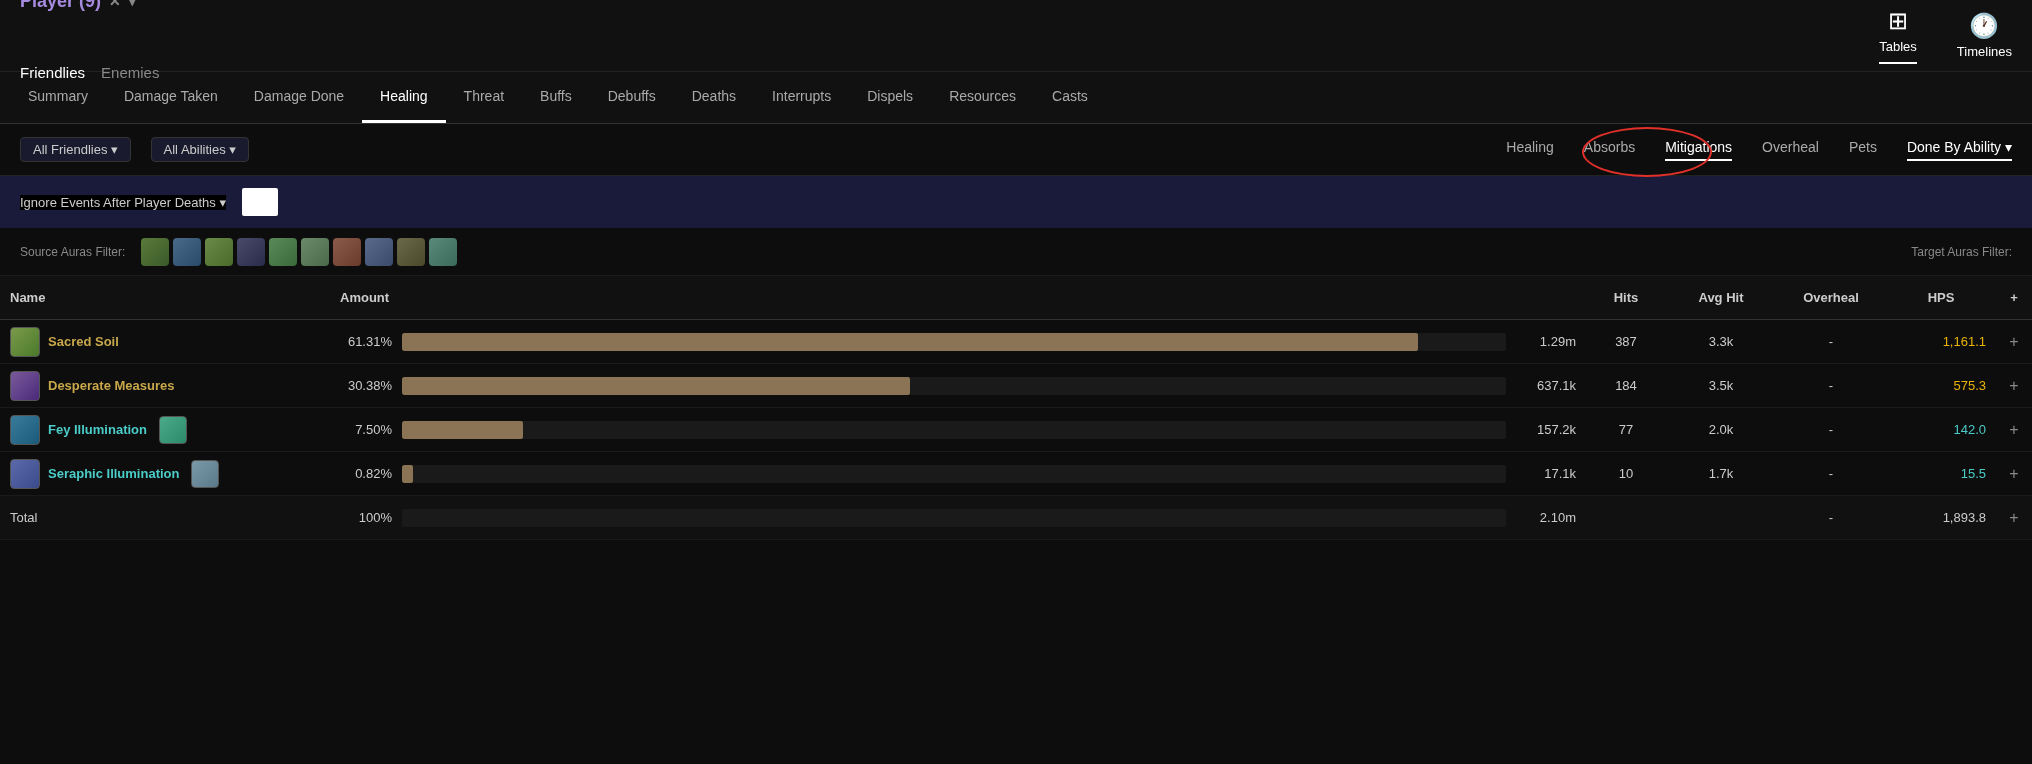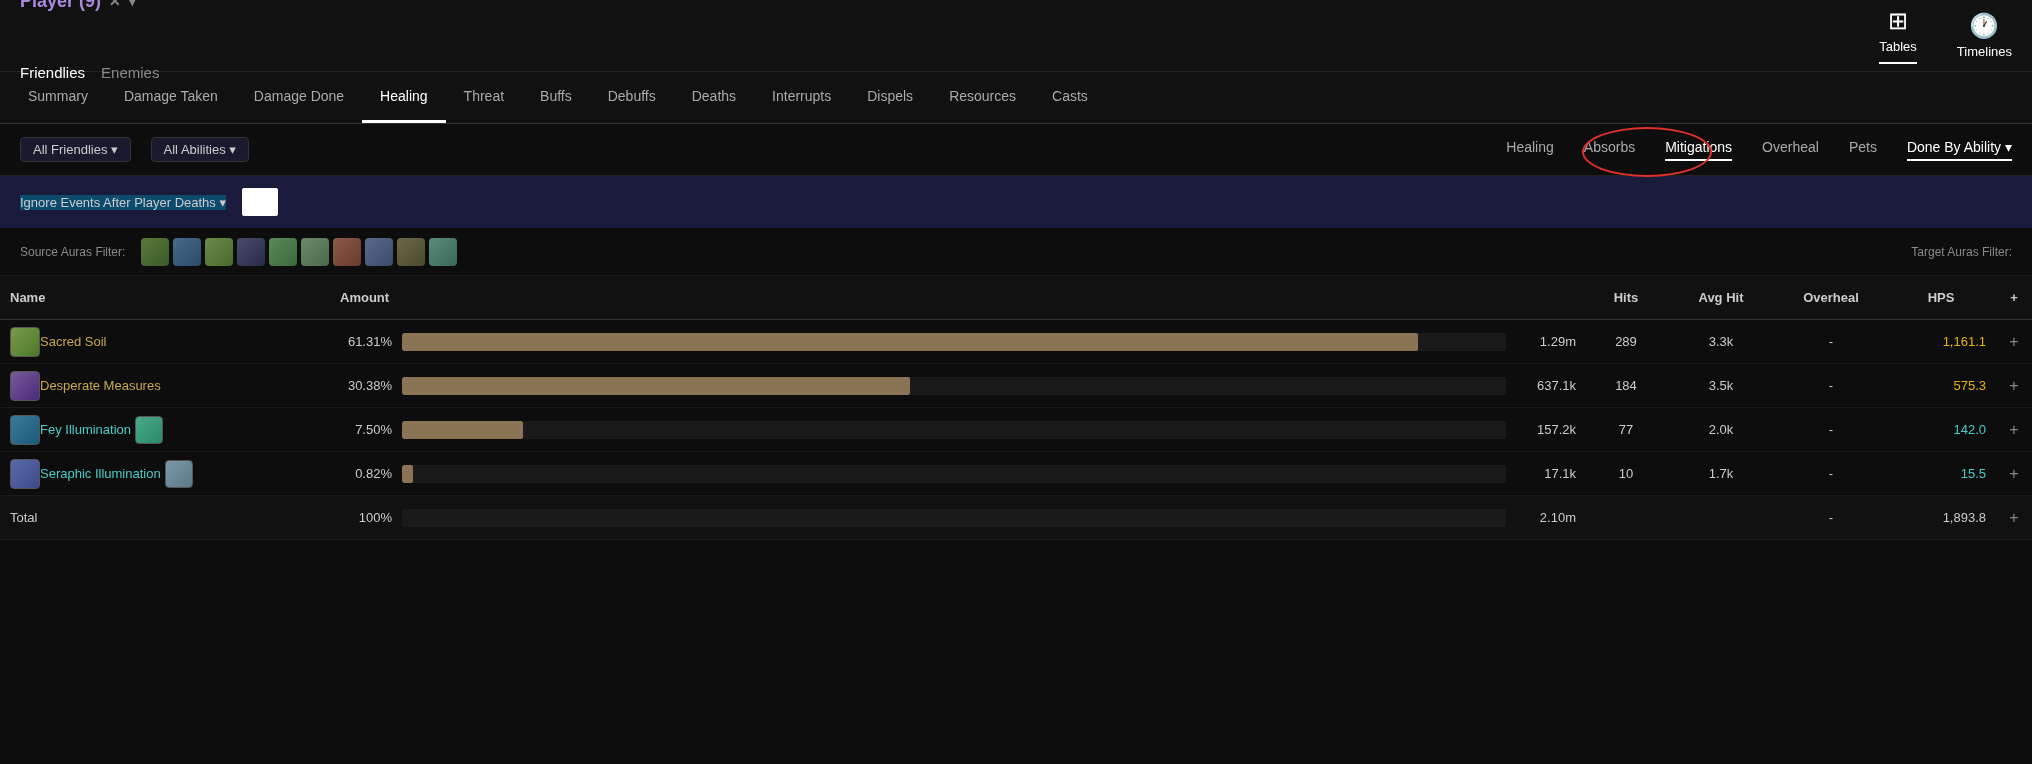--- a/index.html
+++ b/index.html
@@ -174,21 +174,21 @@
     
     .filter-bar {
       background: #1a1a3a;
       display: flex;
       align-items: center;
       padding: 8px 20px;
       gap: 16px;
       height: 52px;
     }
     .ignore-btn {
-      background: #0c4a6e;
+      background: #000000;
       color: #ccc;
       border: none;
       font-size: 13px;
       cursor: pointer;
       display: flex;
       align-items: center;
       gap: 6px;
     }
     .white-box {
       background: #fff;
@@ -294,22 +294,23 @@
       font-size: 13px;
       text-align: center;
       color: #ccc;
     }
     .td.left { text-align: left; }
     .td.right { text-align: right; }
 
     .name-cell {
       display: flex;
       align-items: center;
-      gap: 0;
+      gap: 8px;
       padding: 0 10px;
+      font-weight: bold;
     }
     .ability-icon {
       width: 30px;
       height: 30px;
       border-radius: 4px;
       flex-shrink: 0;
     }
     .ability-name {
       font-size: 13px;
       cursor: pointer;
@@ -464,21 +465,21 @@
       <div class="ability-icon" style="background: linear-gradient(135deg, #7a9a4a, #4a7a2a); border: 1px solid #555;"></div>
       <span class="ability-name gold">Sacred Soil</span>
     </div>
     <div class="amount-cell">
       <span class="pct-label">61.31%</span>
       <div class="bar-container">
         <div class="bar-fill" style="width: 92%;"></div>
       </div>
       <span class="amount-val">1.29m</span>
     </div>
-    <div class="td">289</div>
+    <div class="td">387</div>
     <div class="td">3.3k</div>
     <div class="td">-</div>
     <div class="td right hps-val">1,161.1</div>
     <div class="td add-btn">+</div>
   </div>
 
   <div class="table-row">
     <div class="name-cell td left">
       <div class="ability-icon" style="background: linear-gradient(135deg, #7a5a9a, #4a2a7a); border: 1px solid #555;"></div>
       <span class="ability-name gold">Desperate Measures</span>

